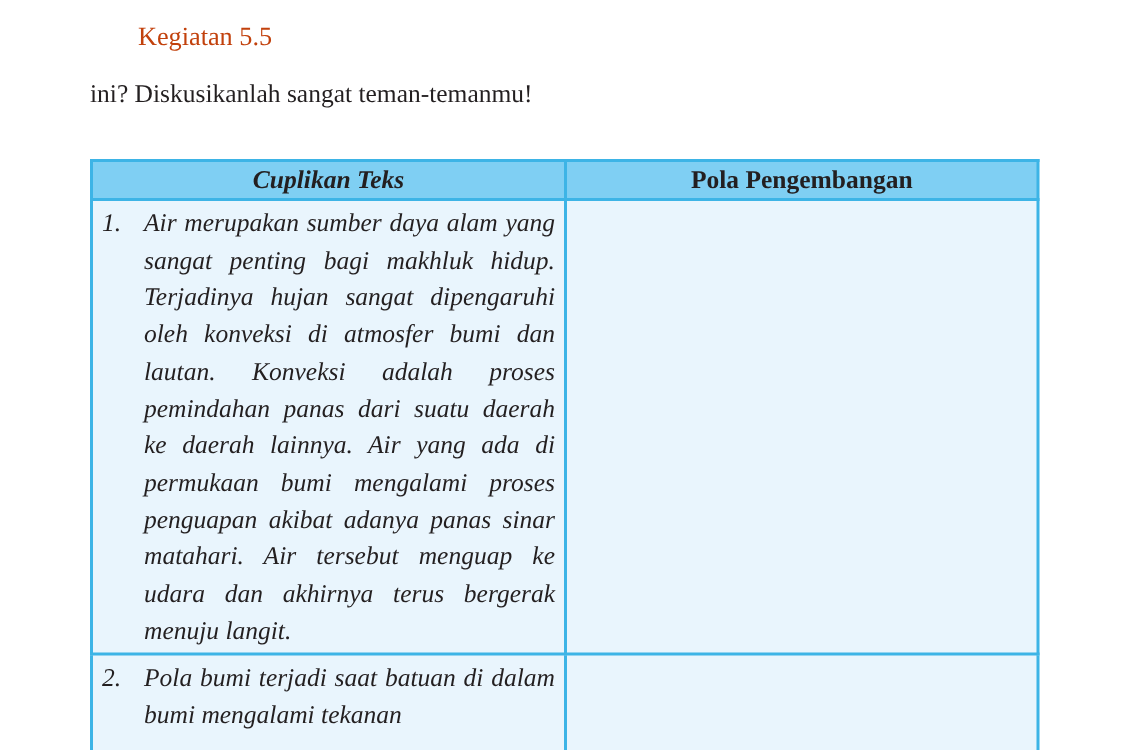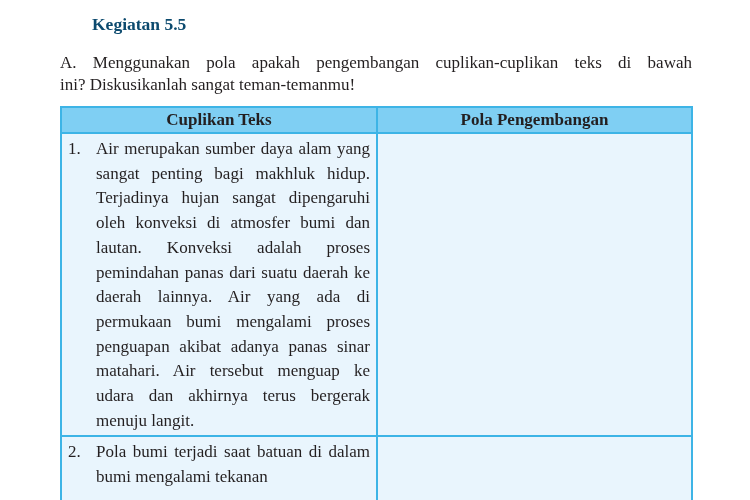--- a/index.html
+++ b/index.html
@@ -1,39 +1,38 @@
 <!DOCTYPE html>
 <html><head>
   <meta charset="utf-8">
   <style>
     html, body { margin: 0; padding: 0; background: #ffffff; }
     body { width: 750px; height: 500px; overflow: hidden; position: relative;
            font-family: "Liberation Serif", "DejaVu Serif", serif; color: #231f20; }
-    .title { position: absolute; left: 92px; top: 14px; font-size: 17.5px; font-weight: bold; color: #0c4a6e; }
+    .title { position: absolute; left: 92px; top: 14px; font-size: 17.5px; font-weight: normal; color: #c2410c; }
     .instr { position: absolute; left: 60px; top: 52px; width: 632px; font-size: 17px; line-height: 22px;
              text-align: justify; text-align-last: left; }
     .instr .l1 { display: block; text-align: justify; text-align-last: justify; }
     table { position: absolute; left: 60px; top: 106px; width: 633px; border-collapse: collapse; }
     th { background: #7fcff3; border: 2px solid #3db4e6; height: 24px; font-size: 17px; font-weight: bold;
          padding: 0; text-align: center; line-height: 22px; }
     td { background: #e9f5fd; border: 2px solid #3db4e6; vertical-align: top; padding: 3px 6px 2px 6px;
          font-size: 17px; line-height: 24.7px; }
-    th.c1, td.c1 { width: 302px; }
+    th.c1, td.c1 { width: 302px; font-style: italic; }
     .item { display: flex; }
     .num { width: 28px; flex: none; padding-left: 0px; }
     .txt { flex: 1; text-align: justify; text-align-last: left; }
     .row2 td { height: 60px; }
   </style>
 </head>
 <body>
 
 <div class="title">Kegiatan 5.5</div>
 
 <div class="instr">
-  <span class="l1">A. Menggunakan pola apakah pengembangan cuplikan-cuplikan teks di bawah</span>
   <span>ini? Diskusikanlah sangat teman-temanmu!</span>
 </div>
 
 <table>
   <thead>
     <tr>
       <th class="c1">Cuplikan Teks</th>
       <th>Pola Pengembangan</th>
     </tr>
   </thead>

